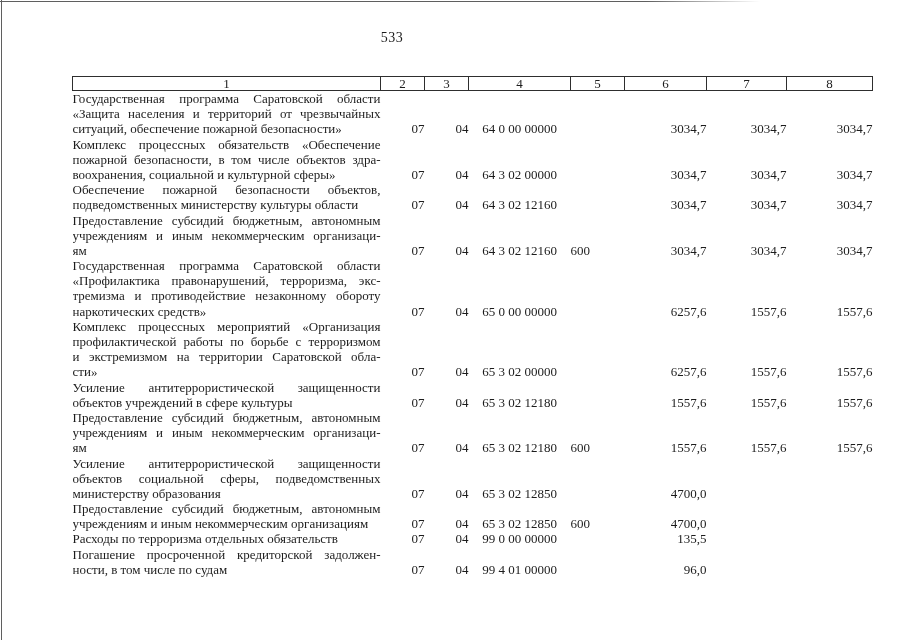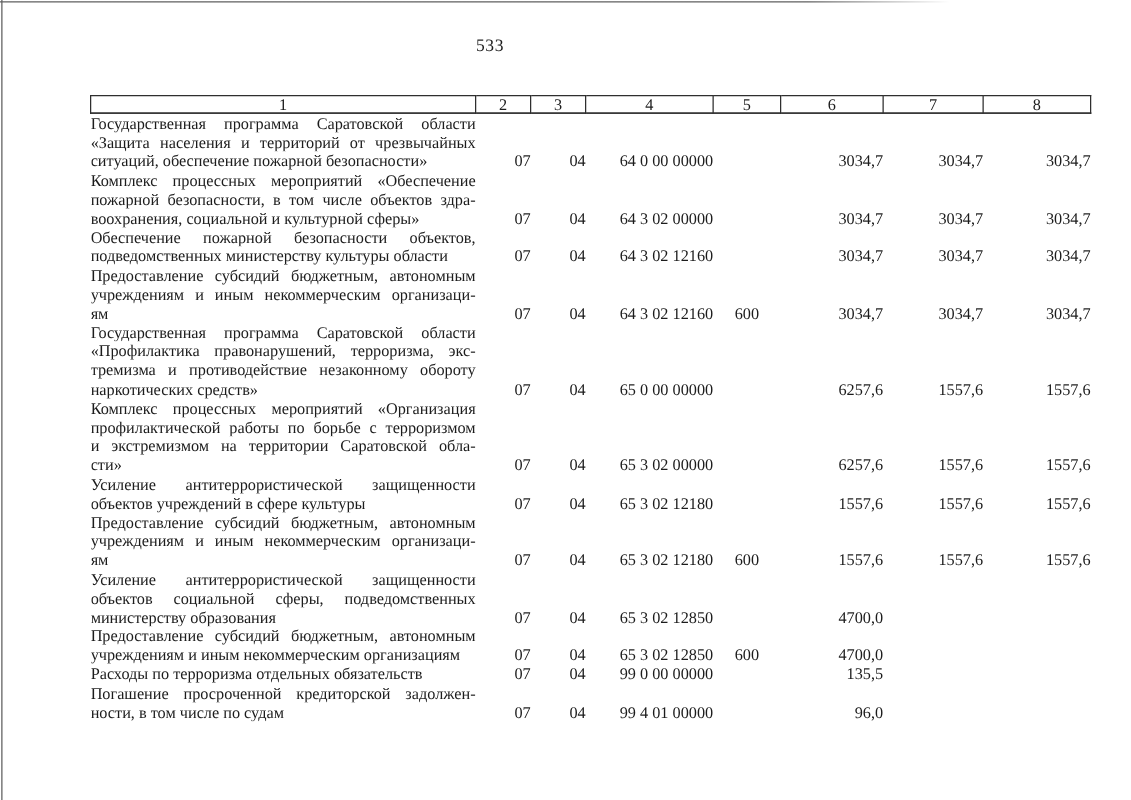--- a/index.html
+++ b/index.html
@@ -72,22 +72,22 @@
     text-align-last: justify;
     line-height: 15.2px;
     overflow: hidden;
     max-height: 15.2px;
   }
   td.c-name .ln-last {
     text-align: left;
     text-align-last: auto;
   }
   td.c-num  { text-align: right; }
-  td.c-code { text-align: right; padding-right: 4px; }
-  td.c-vid  { text-align: center; padding-right: 4px; }
+  td.c-code { text-align: center; padding-right: 4px; }
+  td.c-vid  { text-align: left; padding-right: 4px; }
   td.c-sum  { text-align: right; padding-right: 6px; }
 </style>
 </head>
 <body>
 
 <div>
   <div class="edge-left"></div>
   <div class="edge-top"></div>
 
   <div class="page-number">533</div>
@@ -125,21 +125,21 @@
           <td class="c-num">07</td>
           <td class="c-num">04</td>
           <td class="c-code">64 0 00 00000</td>
           <td class="c-vid"></td>
           <td class="c-sum">3034,7</td>
           <td class="c-sum">3034,7</td>
           <td class="c-sum">3034,7</td>
         </tr>
         <tr>
           <td class="c-name">
-            <div class="ln">Комплекс процессных мероприятий «Обеспечение</div>
+            <div class="ln">Комплекс процессных обязательств «Обеспечение</div>
             <div class="ln">пожарной безопасности, в том числе объектов здра-</div>
             <div class="ln ln-last">воохранения, социальной и культурной сферы»</div>
           </td>
           <td class="c-num">07</td>
           <td class="c-num">04</td>
           <td class="c-code">64 3 02 00000</td>
           <td class="c-vid"></td>
           <td class="c-sum">3034,7</td>
           <td class="c-sum">3034,7</td>
           <td class="c-sum">3034,7</td>

